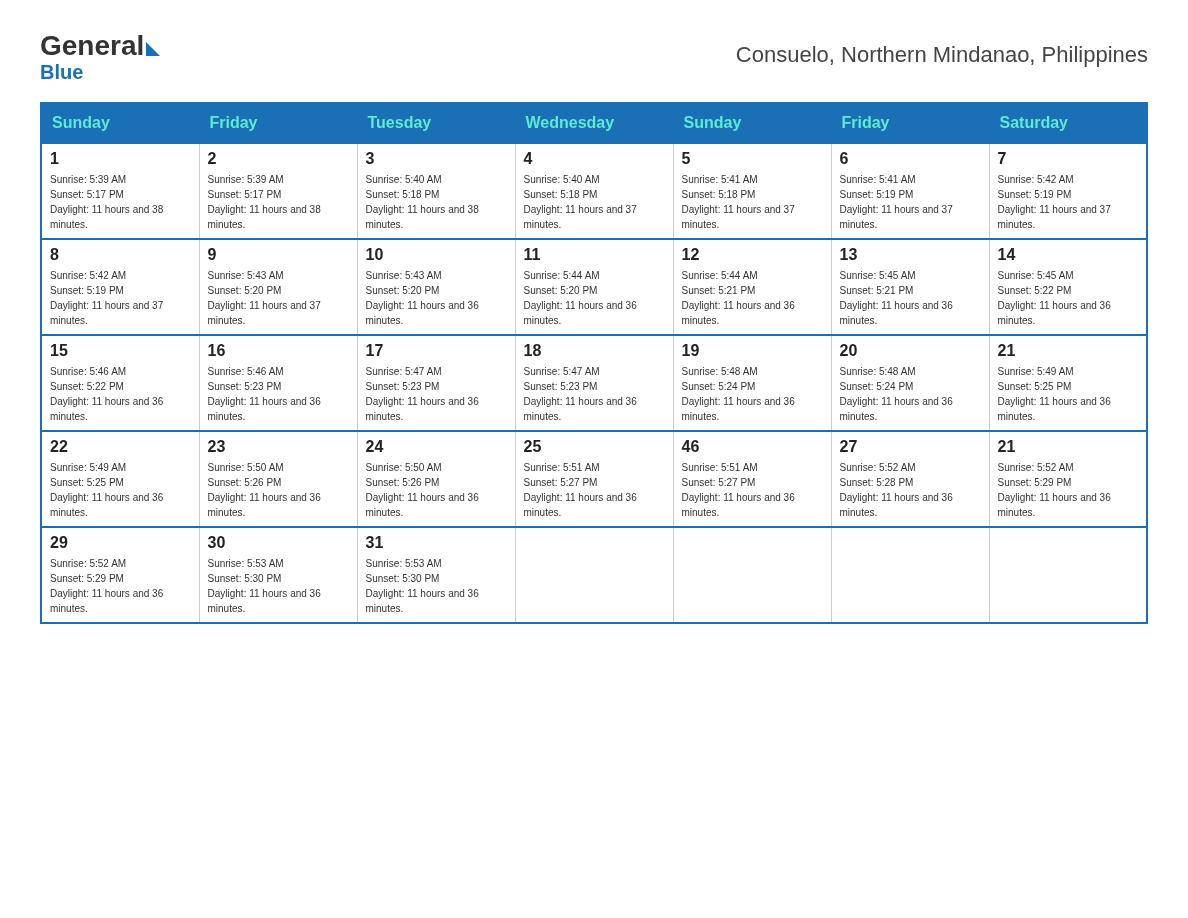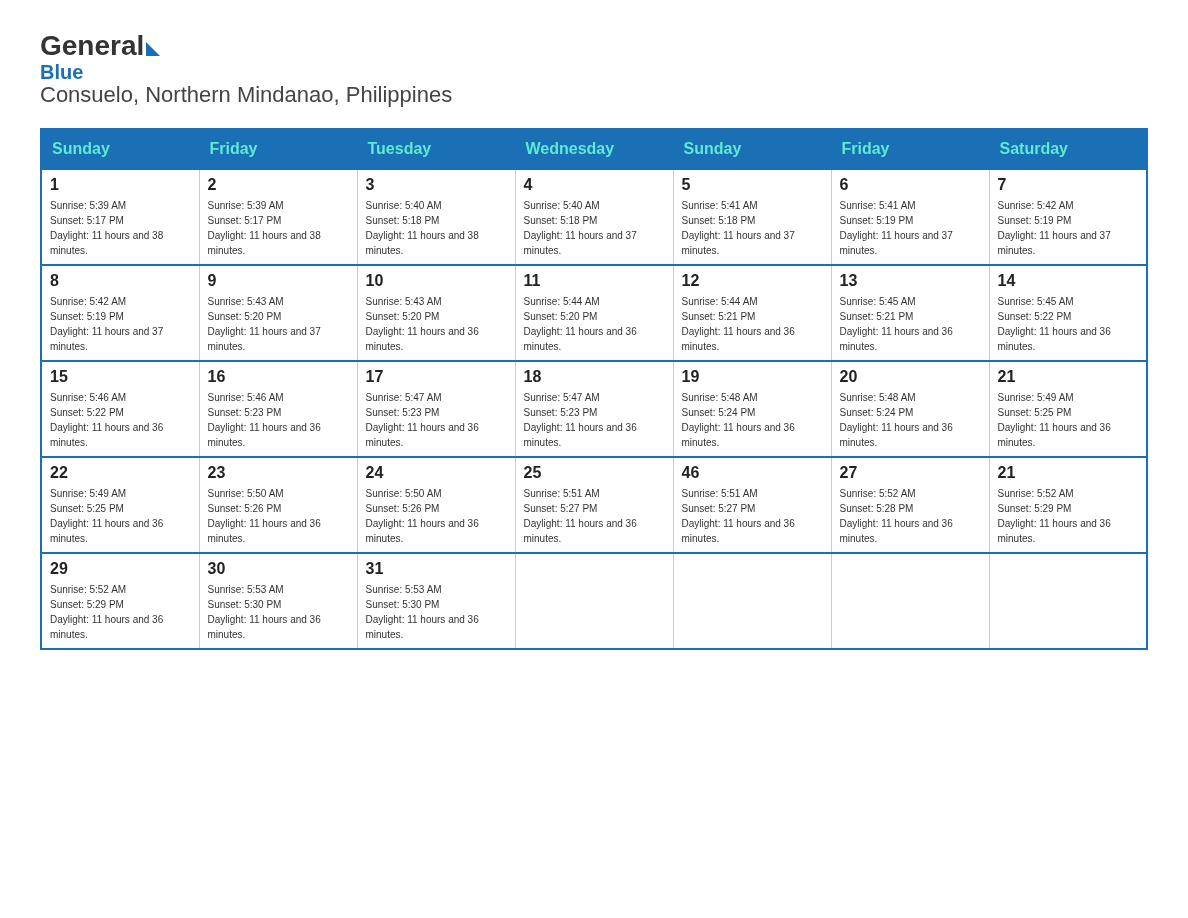--- a/index.html
+++ b/index.html
@@ -8,21 +8,20 @@
       font-family: Arial, Helvetica, sans-serif;
       padding: 30px 40px;
       width: 1188px;
       min-height: 918px;
     }
     .header-row {
       display: flex;
       align-items: flex-start;
       justify-content: space-between;
       margin-bottom: 20px;
-      flex-direction: column;
     }
     .logo-text-general {
       font-size: 28px;
       font-weight: bold;
       color: #333;
     }
     .logo-arrow {
       width: 0;
       height: 0;
       border-left: 14px solid #1a6fb5;
@@ -52,21 +51,21 @@
     .title-block h1 {
       font-size: 52px;
       font-weight: bold;
       color: #222;
       line-height: 1.1;
     }
     .title-block h2 {
       font-size: 22px;
       font-weight: normal;
       color: #444;
-      margin-top: 0;
+      margin-top: 12px;
     }
     .calendar {
       width: 100%;
       border-collapse: collapse;
       border: 2px solid #1a6fb5;
     }
     .calendar th {
       background-color: #1a6fb5;
       color: #5eead4;
       font-size: 16px;

